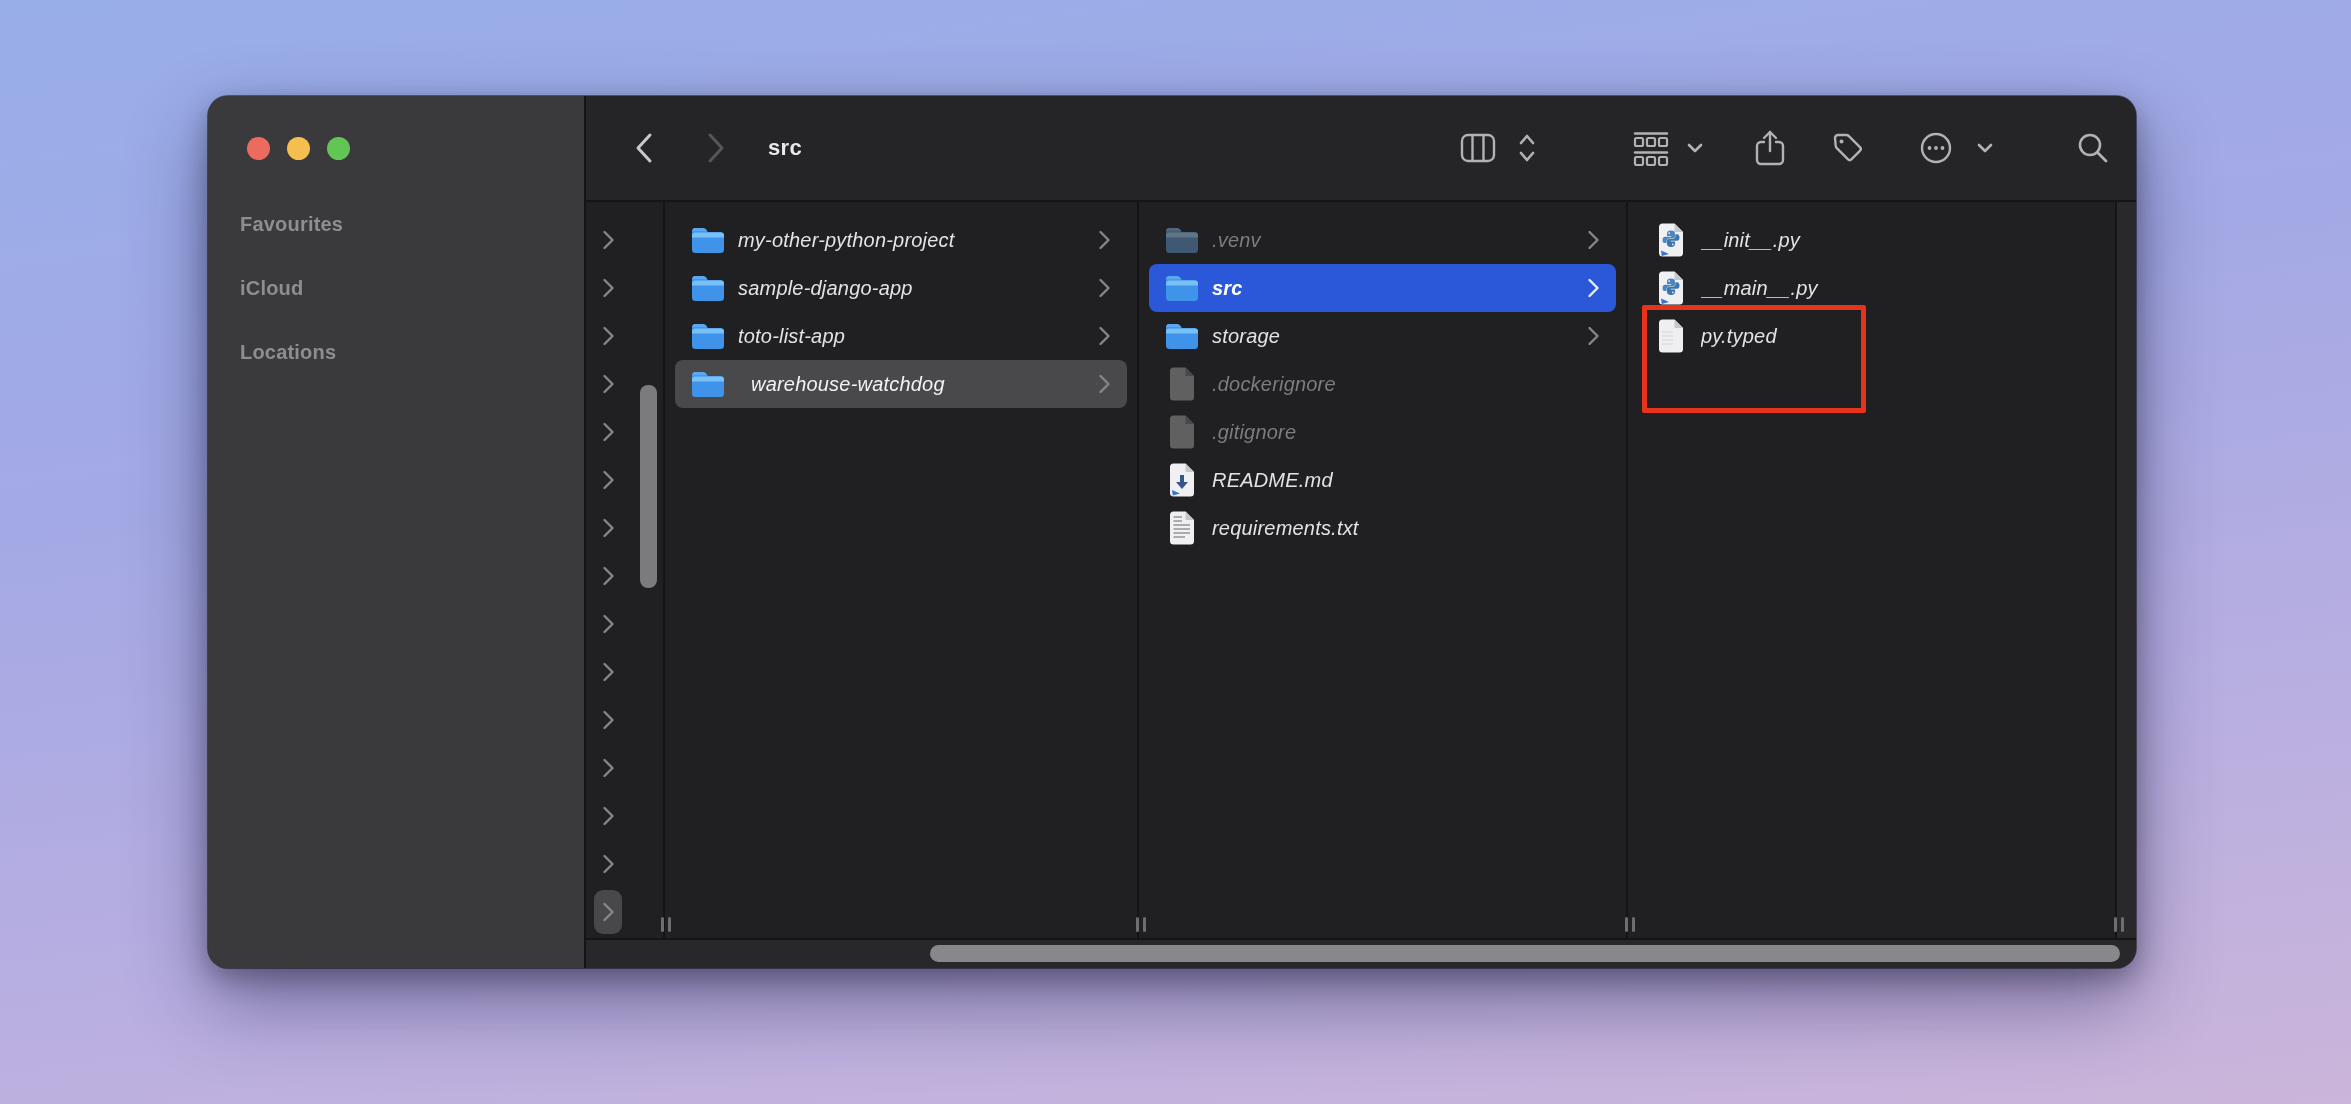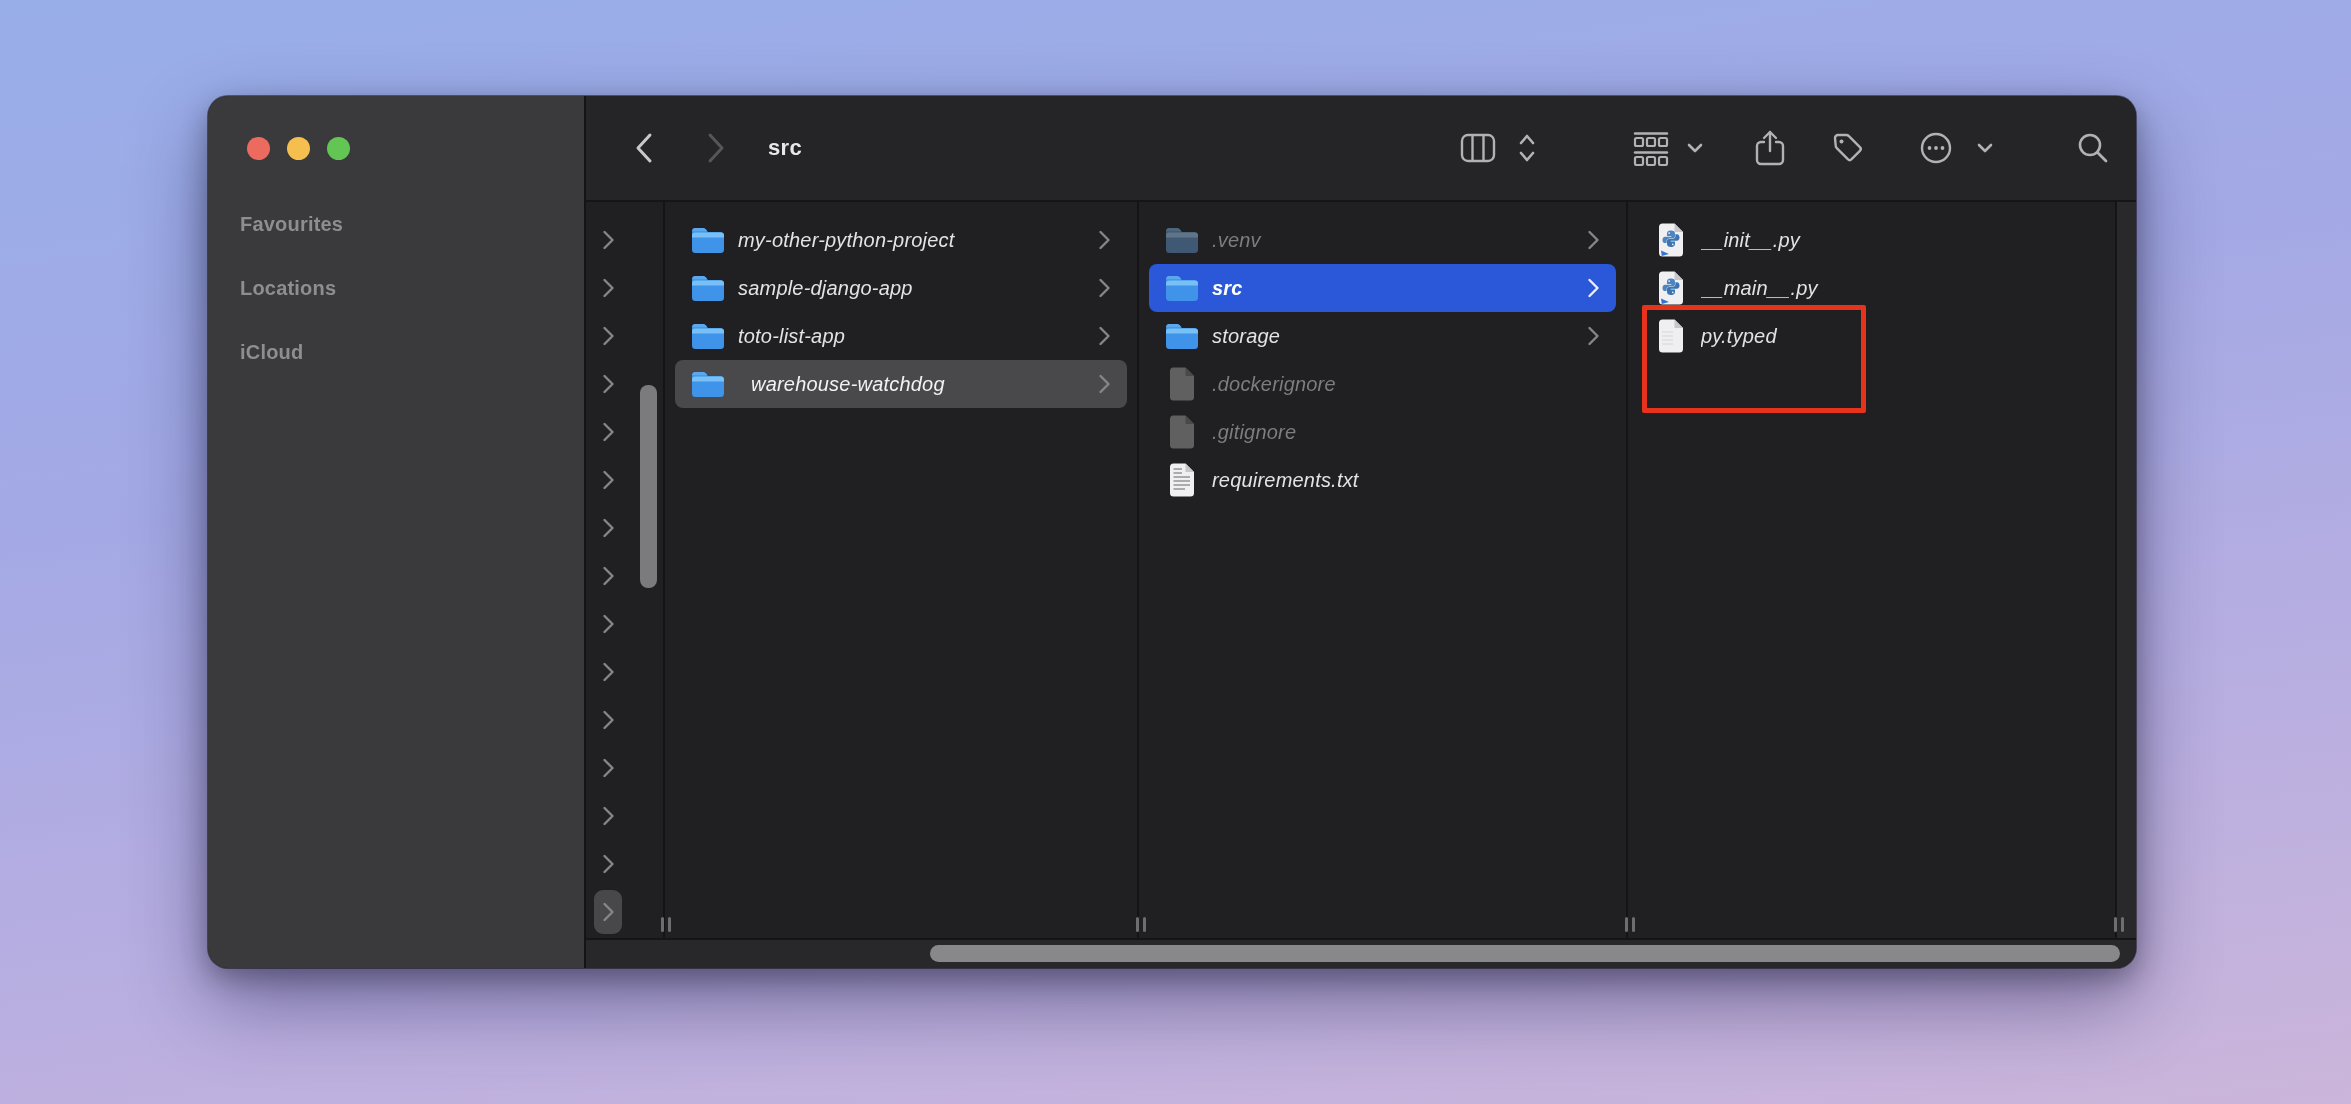--- a/index.html
+++ b/index.html
@@ -101,22 +101,22 @@
   <div class="window">
 
     <div class="sidebar">
       <div class="traffic">
         <span class="tl" style="background:#ed6a5f"></span>
         <span class="tl" style="background:#f5bf4f"></span>
         <span class="tl" style="background:#62c554"></span>
       </div>
       <div class="side-labels">
         <div class="side-label">Favourites</div>
+        <div class="side-label">iCloud</div>
         <div class="side-label">Locations</div>
-        <div class="side-label">iCloud</div>
       </div>
     </div>
 
     <div class="main">
       <div class="toolbar">
         <span class="tb" style="left:48px">
           <svg width="20" height="32" viewBox="0 0 20 32">
               <polyline points="16,3 4,16 16,29" fill="none" stroke="#c9c9cc" stroke-width="3" stroke-linecap="round" stroke-linejoin="round"></polyline>
             </svg>
         </span>
@@ -429,20 +429,31 @@
                 <span class="icon">
                   <svg width="28" height="36" viewBox="0 0 28 36">
                     <path d="M2 5 Q2 1.5 5.5 1.5 L17.5 1.5 L26 10 L26 31 Q26 34.5 22.5 34.5 L5.5 34.5 Q2 34.5 2 31 Z" fill="#97979b"></path>
                     <path d="M17.5 1.5 L26 10 L17.5 10 Z" fill="#737377"></path>
                   </svg>
                 </span>
                 <span class="name">.gitignore</span>
               </div>
               <div class="row">
                 <span class="icon">
+                  <svg width="28" height="37" viewBox="0 0 28 37">
+                    <path d="M2 5 Q2 1.5 5.5 1.5 L17.5 1.5 L26 10 L26 31 Q26 34.5 22.5 34.5 L5.5 34.5 Q2 34.5 2 31 Z" fill="#f0f0f2"></path>
+                    <path d="M17.5 1.5 L26 10 L17.5 10 Z" fill="#c7c7cb"></path>
+                    <path d="M14 12 h4 v7 h4 l-6 7 -6 -7 h4 z" fill="#35568c" transform="translate(-2,1)"></path>
+                    <path d="M4 28 l8 3.5 -7.2 2 z" fill="#3273d4"></path>
+                  </svg>
+                </span>
+                <span class="name">README.md</span>
+              </div>
+              <div class="row">
+                <span class="icon">
                   <svg width="28" height="36" viewBox="0 0 28 36">
                     <path d="M2 5 Q2 1.5 5.5 1.5 L17.5 1.5 L26 10 L26 31 Q26 34.5 22.5 34.5 L5.5 34.5 Q2 34.5 2 31 Z" fill="#f0f0f2"></path>
                     <path d="M17.5 1.5 L26 10 L17.5 10 Z" fill="#c7c7cb"></path>
                     <g stroke="#9a9a9e" stroke-width="1.6">
                       <line x1="5.5" y1="7" x2="14" y2="7"></line>
                       <line x1="5.5" y1="11" x2="14" y2="11"></line>
                       <line x1="5.5" y1="15" x2="22" y2="15"></line>
                       <line x1="5.5" y1="19" x2="22" y2="19"></line>
                       <line x1="5.5" y1="23" x2="22" y2="23"></line>
                       <line x1="5.5" y1="27" x2="17" y2="27"></line>

